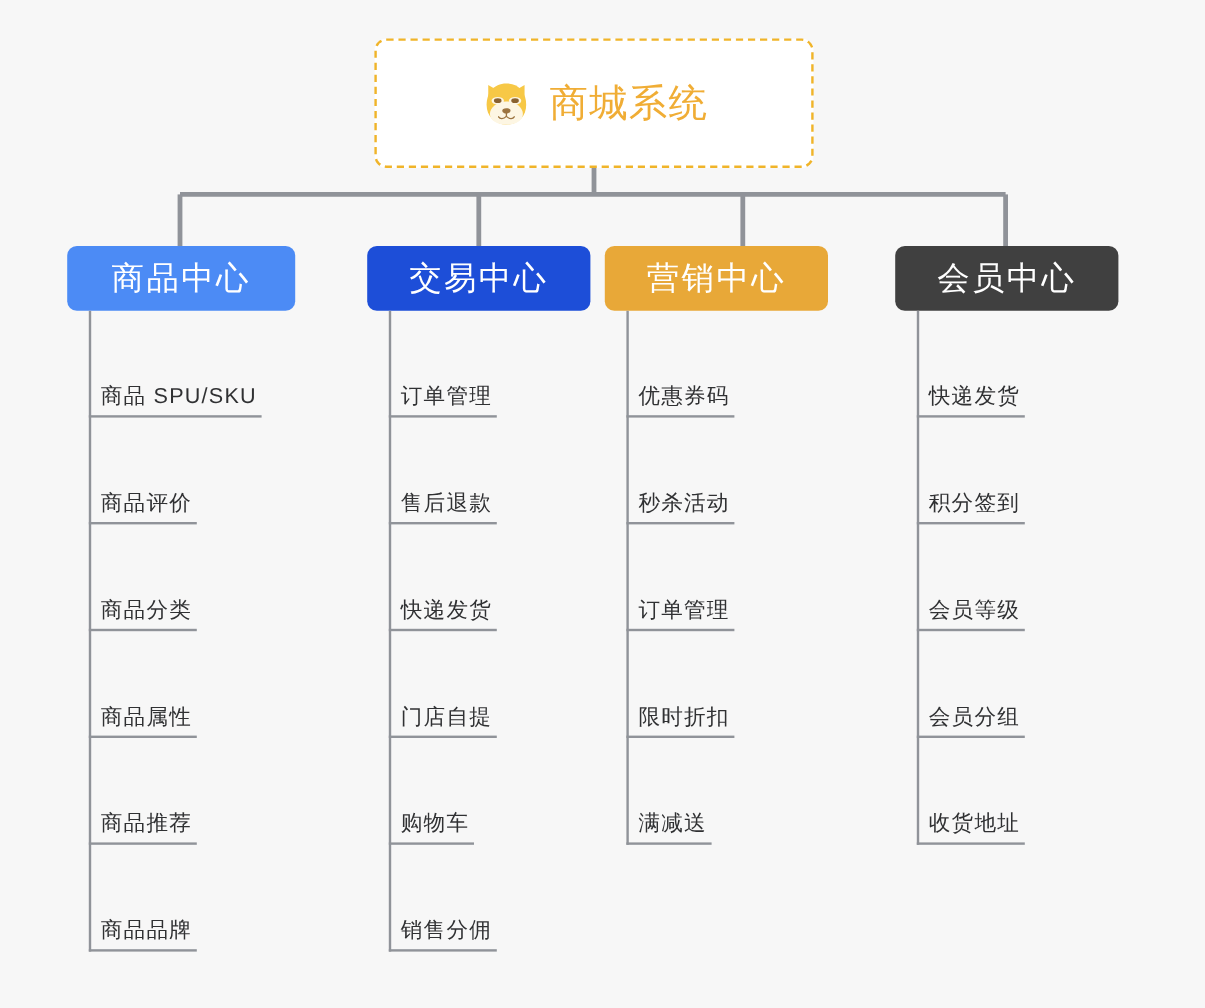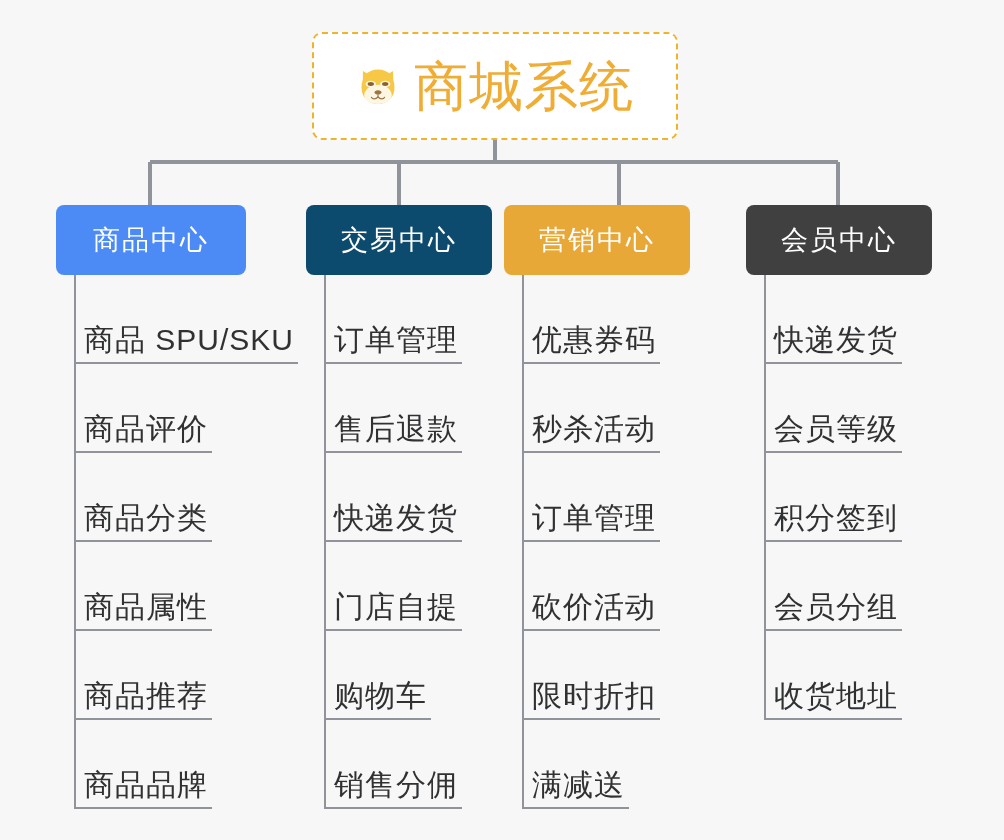--- a/index.html
+++ b/index.html
@@ -37,21 +37,21 @@
     justify-content: center;
     gap: 14px;
   }
   .root-icon {
     width: 44px;
     height: 44px;
     flex: 0 0 auto;
     display: block;
   }
   .root-title {
-    font-size: 54px;
+    font-size: 32px;
     line-height: 1;
     color: #f0ad35;
     letter-spacing: 1px;
     white-space: nowrap;
   }
 
   
   #connectors {
     position: absolute;
     left: 0;
@@ -60,21 +60,21 @@
     height: 840px;
     pointer-events: none;
   }
 
   
   .branch {
     position: absolute;
     top: 205px;
   }
   .branch-header {
-    height: 70px;
+    height: 54px;
     border-radius: 8px;
     display: flex;
     align-items: center;
     justify-content: center;
     color: #ffffff;
     font-size: 27px;
     letter-spacing: 2px;
     white-space: nowrap;
     box-sizing: border-box;
   }
@@ -85,21 +85,21 @@
   }
   .leaf-item {
     position: relative;
     height: 89px;
     display: flex;
     align-items: flex-end;
     box-sizing: border-box;
   }
   .leaf-label {
     display: inline-block;
-    font-size: 30px;
+    font-size: 18px;
     color: #303133;
     line-height: 1.15;
     padding: 0 4px 5px 10px;
     border-bottom: 2px solid #909399;
     white-space: nowrap;
     letter-spacing: 1px;
   }
   
   .leaf-spine {
     position: absolute;
@@ -154,21 +154,21 @@
       <div class="leaf-item">
         <span class="leaf-label">商品推荐</span>
       </div>
       <div class="leaf-item">
         <span class="leaf-label">商品品牌</span>
       </div>
     </div>
   </div>
 
   <div class="branch branch-1">
-    <div class="branch-header" style="background:#0c4a6e">
+    <div class="branch-header" style="background:#1d4ed8">
       <span>交易中心</span>
     </div>
     <div class="leaf-list">
       <div class="leaf-spine"></div>
       <div class="leaf-item">
         <span class="leaf-label">订单管理</span>
       </div>
       <div class="leaf-item">
         <span class="leaf-label">售后退款</span>
       </div>
@@ -196,45 +196,42 @@
       <div class="leaf-item">
         <span class="leaf-label">优惠券码</span>
       </div>
       <div class="leaf-item">
         <span class="leaf-label">秒杀活动</span>
       </div>
       <div class="leaf-item">
         <span class="leaf-label">订单管理</span>
       </div>
       <div class="leaf-item">
-        <span class="leaf-label">砍价活动</span>
-      </div>
-      <div class="leaf-item">
         <span class="leaf-label">限时折扣</span>
       </div>
       <div class="leaf-item">
         <span class="leaf-label">满减送</span>
       </div>
     </div>
   </div>
 
   <div class="branch branch-3">
     <div class="branch-header" style="background:#404040">
       <span>会员中心</span>
     </div>
     <div class="leaf-list">
       <div class="leaf-spine"></div>
       <div class="leaf-item">
         <span class="leaf-label">快递发货</span>
       </div>
       <div class="leaf-item">
+        <span class="leaf-label">积分签到</span>
+      </div>
+      <div class="leaf-item">
         <span class="leaf-label">会员等级</span>
-      </div>
-      <div class="leaf-item">
-        <span class="leaf-label">积分签到</span>
       </div>
       <div class="leaf-item">
         <span class="leaf-label">会员分组</span>
       </div>
       <div class="leaf-item">
         <span class="leaf-label">收货地址</span>
       </div>
     </div>
   </div>
 

